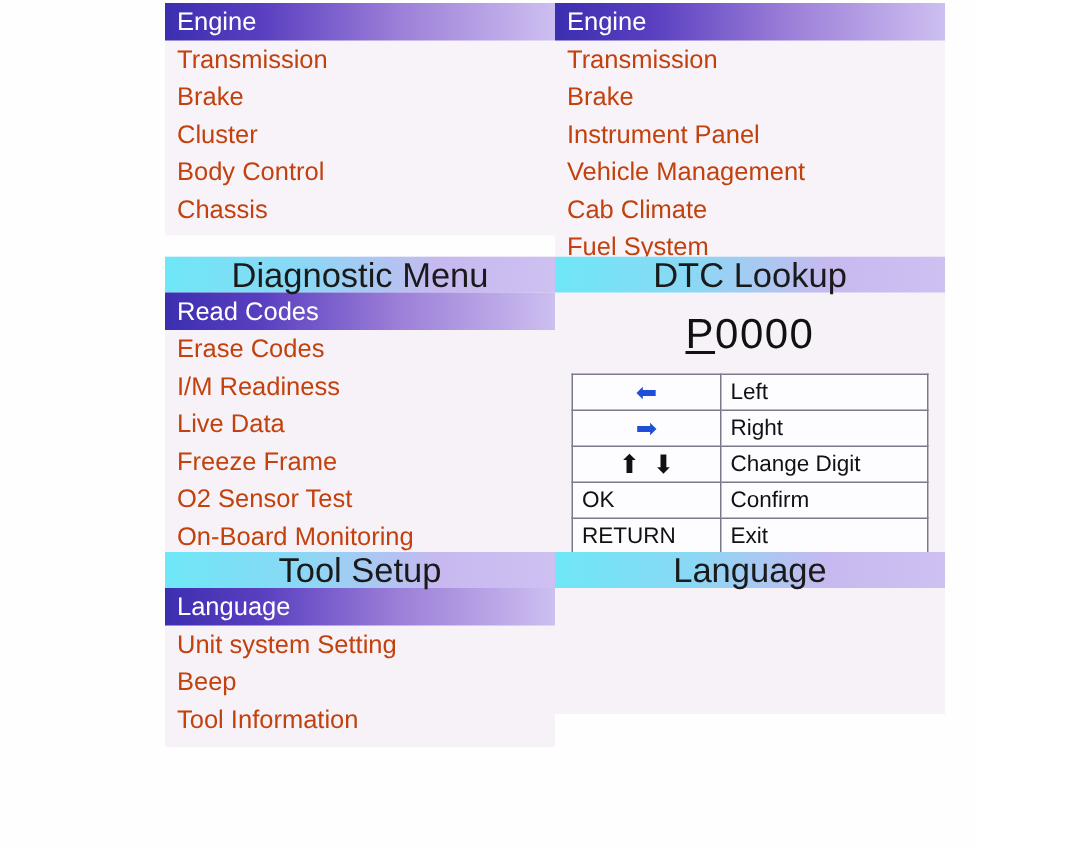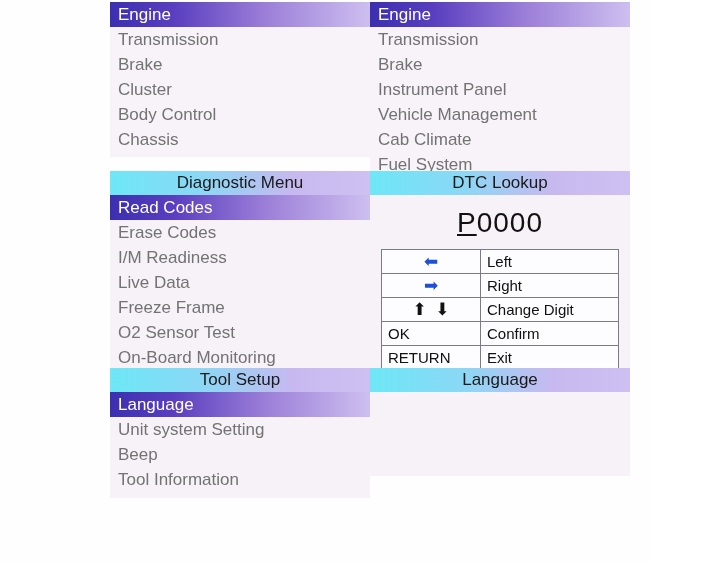--- a/index.html
+++ b/index.html
@@ -23,35 +23,35 @@
   
   .panel {
     position: absolute;
     background: #f6f2f8;
     box-sizing: border-box;
     overflow: hidden;
   }
   .panel-head {
     height: 24px;
     line-height: 24px;
-    font-size: 17px;
+    font-size: 23px;
     color: #1a1a1a;
     text-align: center;
     background: linear-gradient(to right, #6ee7f7 0%, #8ad8f5 35%, #c7b9ef 70%, #cfc0f2 100%);
   }
   .menu-list {
     padding: 0;
     margin: 0;
     list-style: none;
   }
   .menu-item {
     height: 25px;
     line-height: 25px;
     font-size: 17px;
-    color: #737373;
+    color: #c2410c;
     padding-left: 8px;
     white-space: nowrap;
   }
   .menu-item.selected {
     background: linear-gradient(to right, #3b2fb0 0%, #5a3fc0 25%, #9c7fd8 60%, #cdbff0 100%);
     color: #ffffff;
   }
 
   
   #systems-left {

